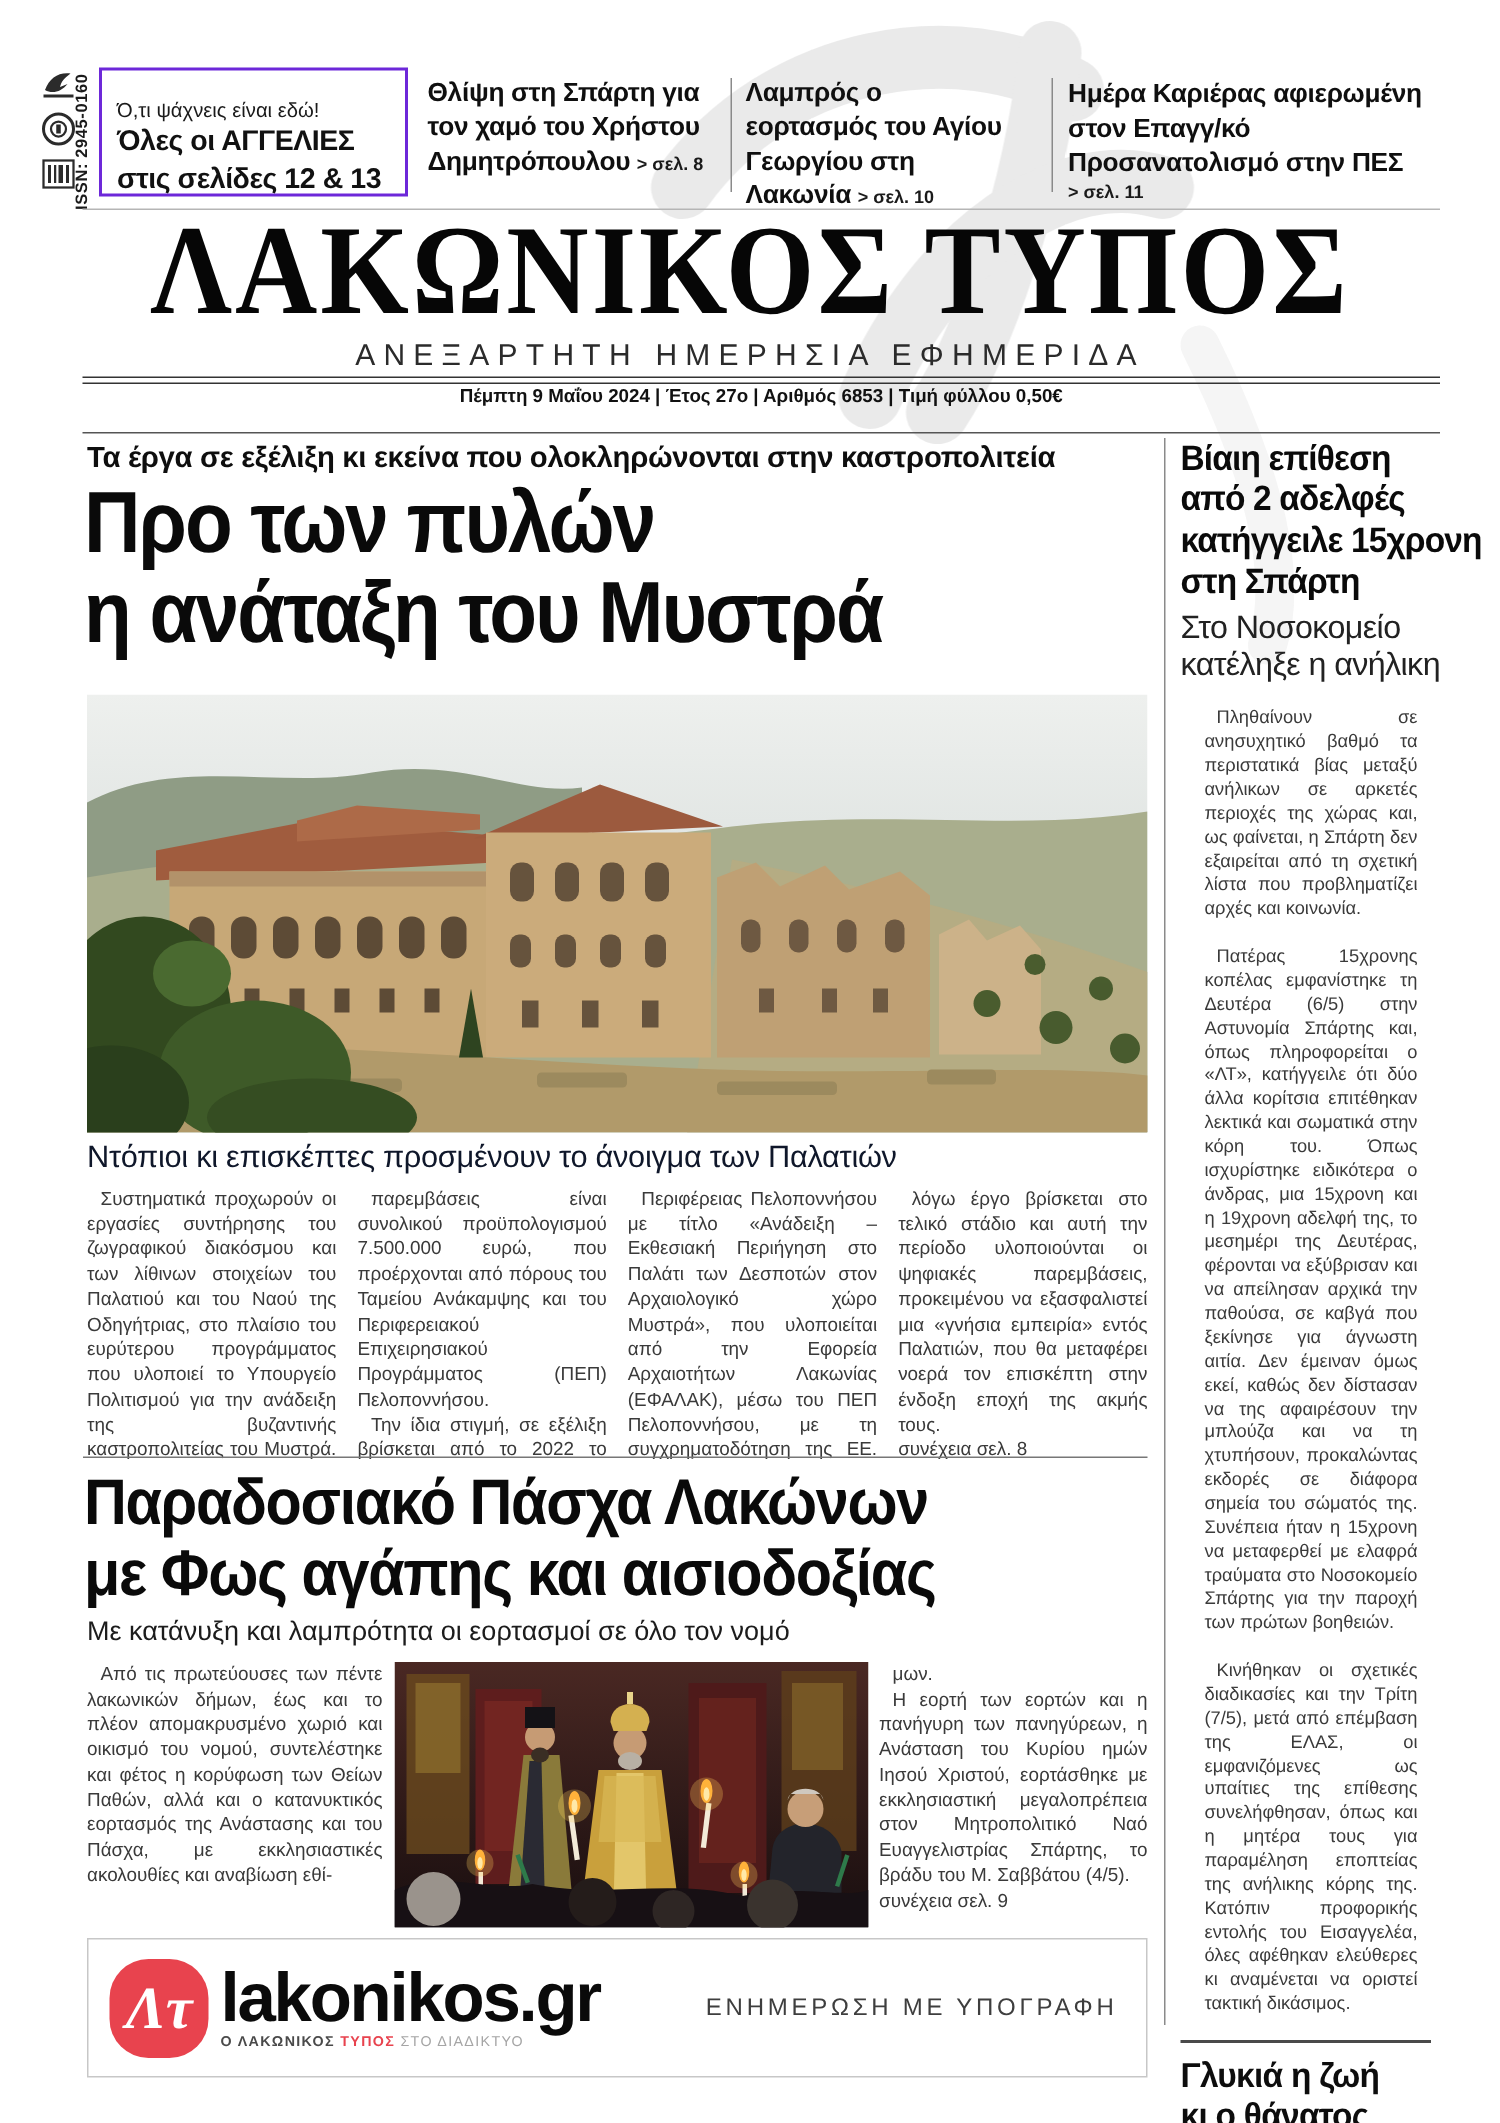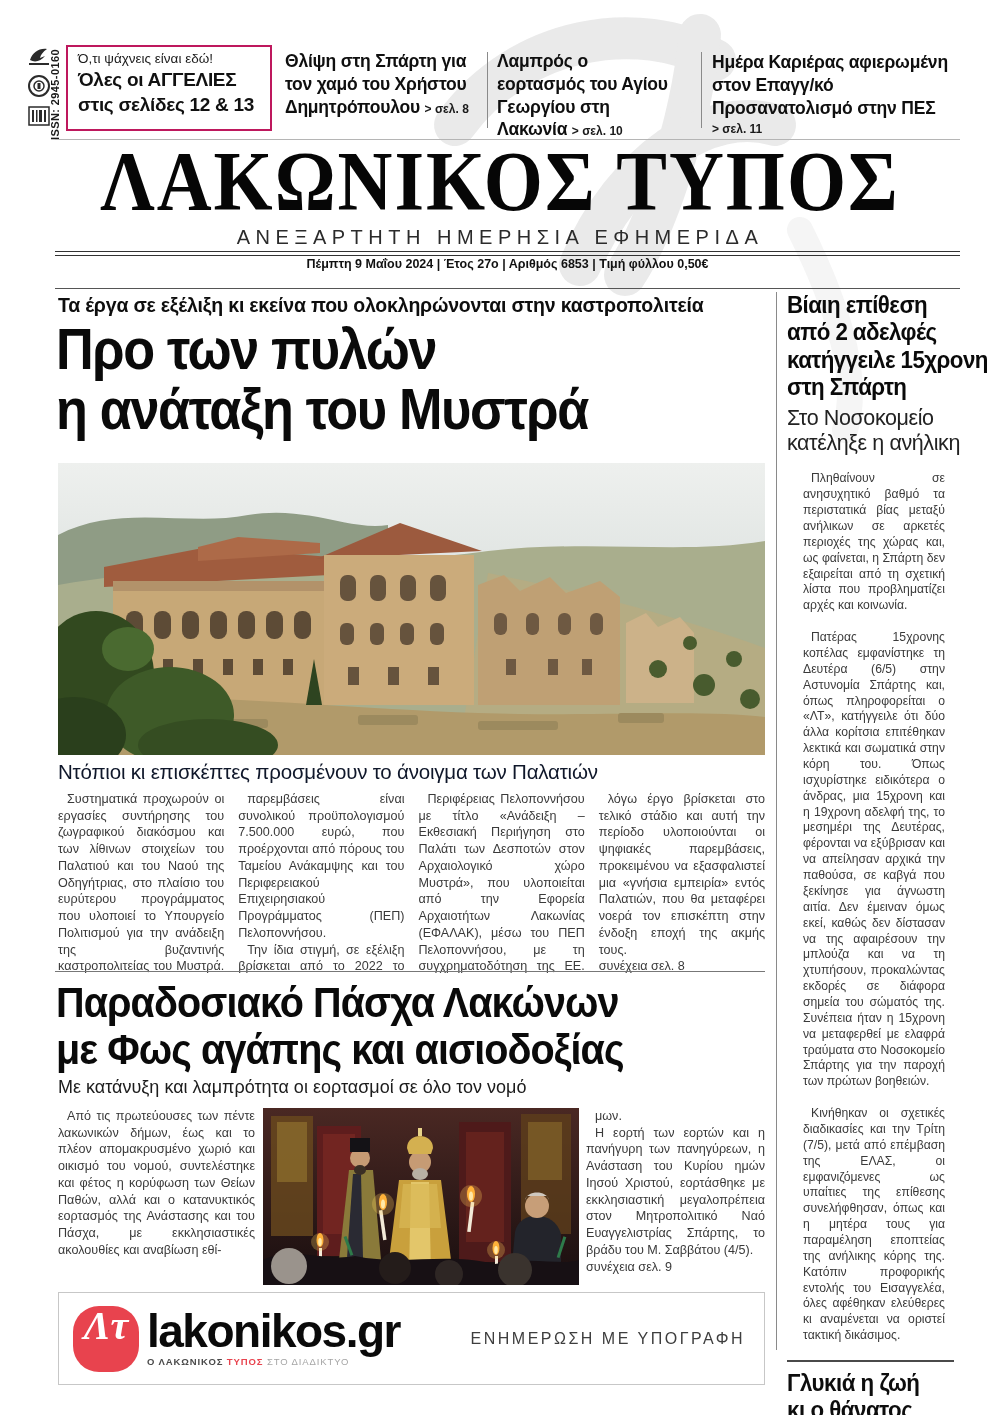--- a/index.html
+++ b/index.html
@@ -8,22 +8,22 @@
   .abs{position:absolute;}
 
   
   #watermark{position:absolute;left:0;top:0;z-index:0;pointer-events:none;}
   .content{z-index:1;}
 
   
   .stamps{left:27px;top:44px;width:26px;display:flex;flex-direction:column;gap:6px;}
   .issn{left:49px;top:44px;height:96px;writing-mode:vertical-rl;transform:rotate(180deg);
         font-size:11px;font-weight:bold;color:#1a1a1a;letter-spacing:.4px;}
-  .adbox{left:66px;top:45px;width:206px;height:86px;border:2px solid #be185d;background:#fff;
-         padding:4px 10px;box-sizing:border-box;}
+  .adbox{left:66px;top:45px;width:206px;height:86px;border:2px solid #6d28d9;background:#fff;
+         padding:19px 10px;box-sizing:border-box;}
   .adbox .l1{font-size:13.5px;color:#1a1a1a;margin-bottom:2px;}
   .adbox .l2,.adbox .l3{font-size:19px;font-weight:bold;color:#111;line-height:1.3;letter-spacing:-.3px;}
   .teaser{font-weight:bold;font-size:17.5px;line-height:1.3;color:#0f0f0f;letter-spacing:-.2px;}
   .pgref{font-size:12px;font-weight:bold;color:#1a1a1a;white-space:nowrap;}
   .vrule{width:0;border-left:1px solid #8a8a8a;}
   .hline{border-top:1px solid #b5b5b5;}
 
   
   .masthead-title{left:40px;top:138px;width:920px;text-align:center;
       font-family:"Liberation Serif",serif;font-weight:bold;font-size:76px;line-height:1;
@@ -48,21 +48,21 @@
   
   .headline2{left:56px;top:979px;width:780px;font-weight:bold;color:#0a0a0a;
       font-size:43px;line-height:1.1;letter-spacing:-1px;transform:scaleX(.92);transform-origin:left top;white-space:nowrap;}
   .subhead2{left:58px;top:1077px;width:710px;font-size:18px;color:#1c1c1c;}
   .a2col1{left:58px;top:1108px;width:197px;height:180px;overflow:hidden;}
   .a2col2{left:586px;top:1108px;width:179px;height:180px;overflow:hidden;}
 
   
   .banner{left:58px;top:1292px;width:707px;height:93px;border:1.5px solid #c7c7c7;box-sizing:border-box;
       display:flex;align-items:center;background:#fff;}
-  .logo-sq{width:66px;height:66px;background:#e8434e;margin-left:14px;display:flex;align-items:flex-start;justify-content:center;border-radius:26px;}
+  .logo-sq{width:66px;height:66px;background:#e8434e;margin-left:14px;display:flex;align-items:center;justify-content:center;border-radius:26px;}
   .logo-glyph{font-family:"Liberation Serif",serif;font-style:italic;font-weight:bold;font-size:40px;color:#fff;line-height:1;}
   .logo-txt{margin-left:8px;display:flex;flex-direction:column;justify-content:flex-end;}
   .logo-main{font-size:46px;font-weight:bold;letter-spacing:-1.5px;color:#0a0a0a;line-height:.95;}
   .logo-tag{font-size:9.5px;letter-spacing:.9px;margin-top:3px;}
   .logo-tag .b{font-weight:bold;color:#4a4a4a;}
   .logo-tag .g{color:#e8434e;font-weight:bold;}
   .logo-tag .rest{color:#a5a5a5;}
   .slogan{margin-left:auto;margin-right:19px;font-size:16px;letter-spacing:2.5px;color:#3e3e3e;}
 
   

